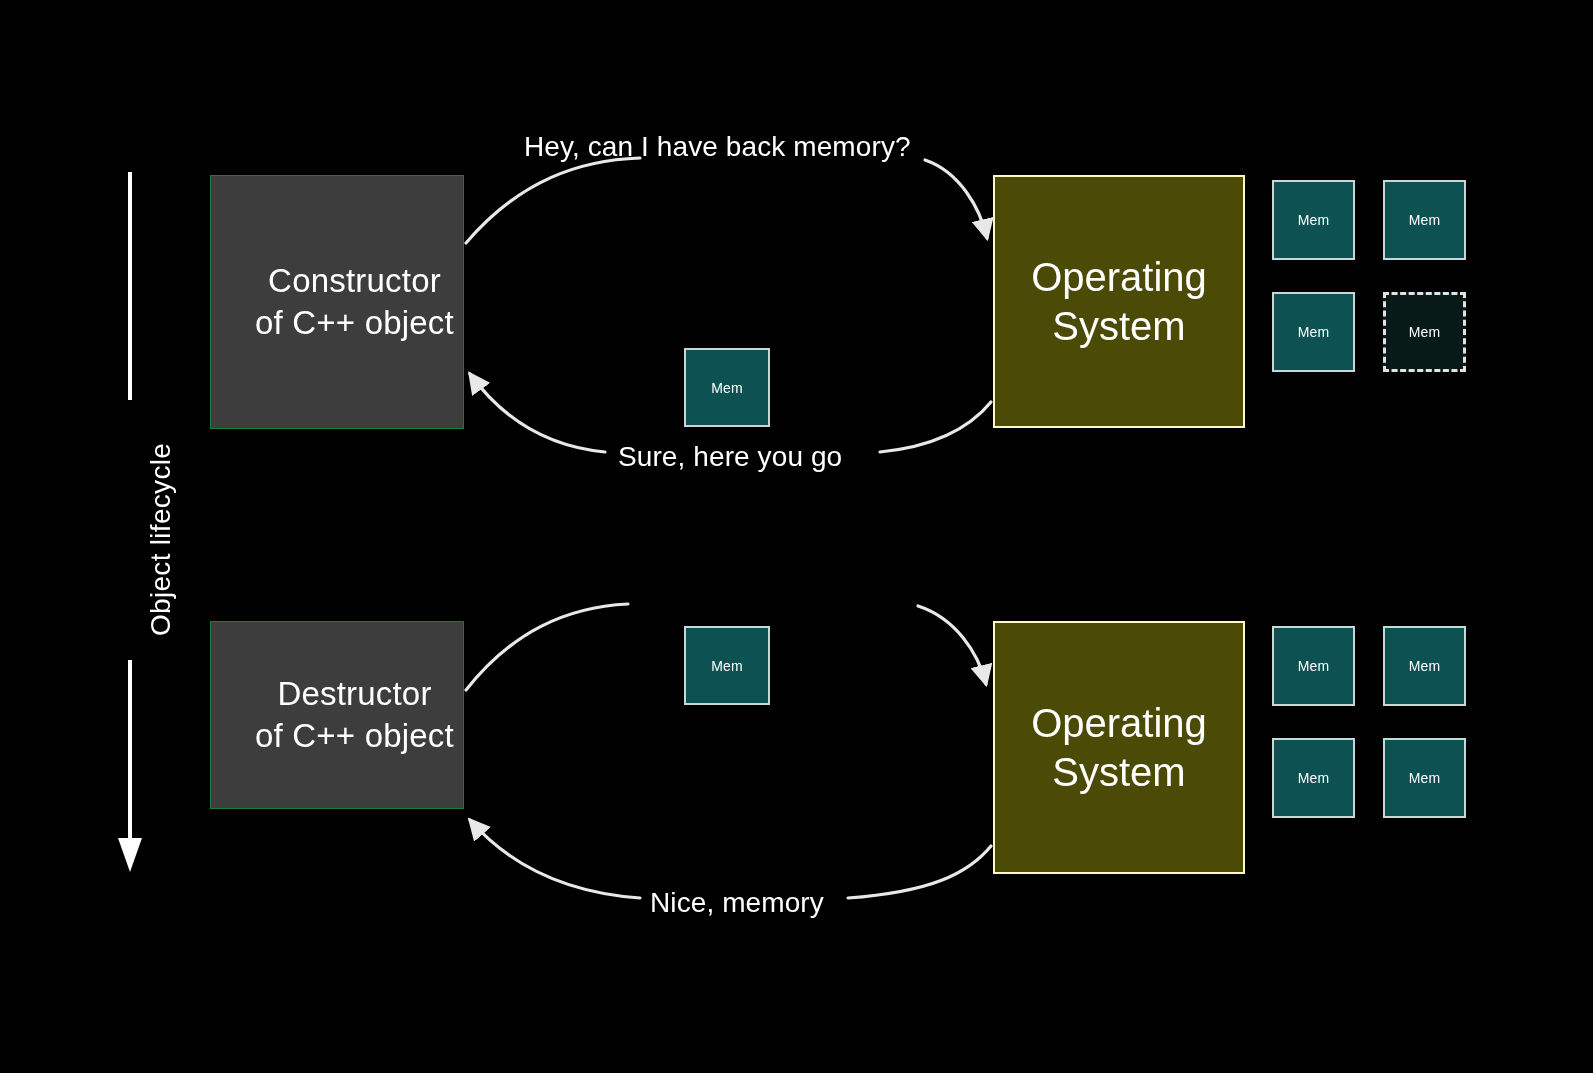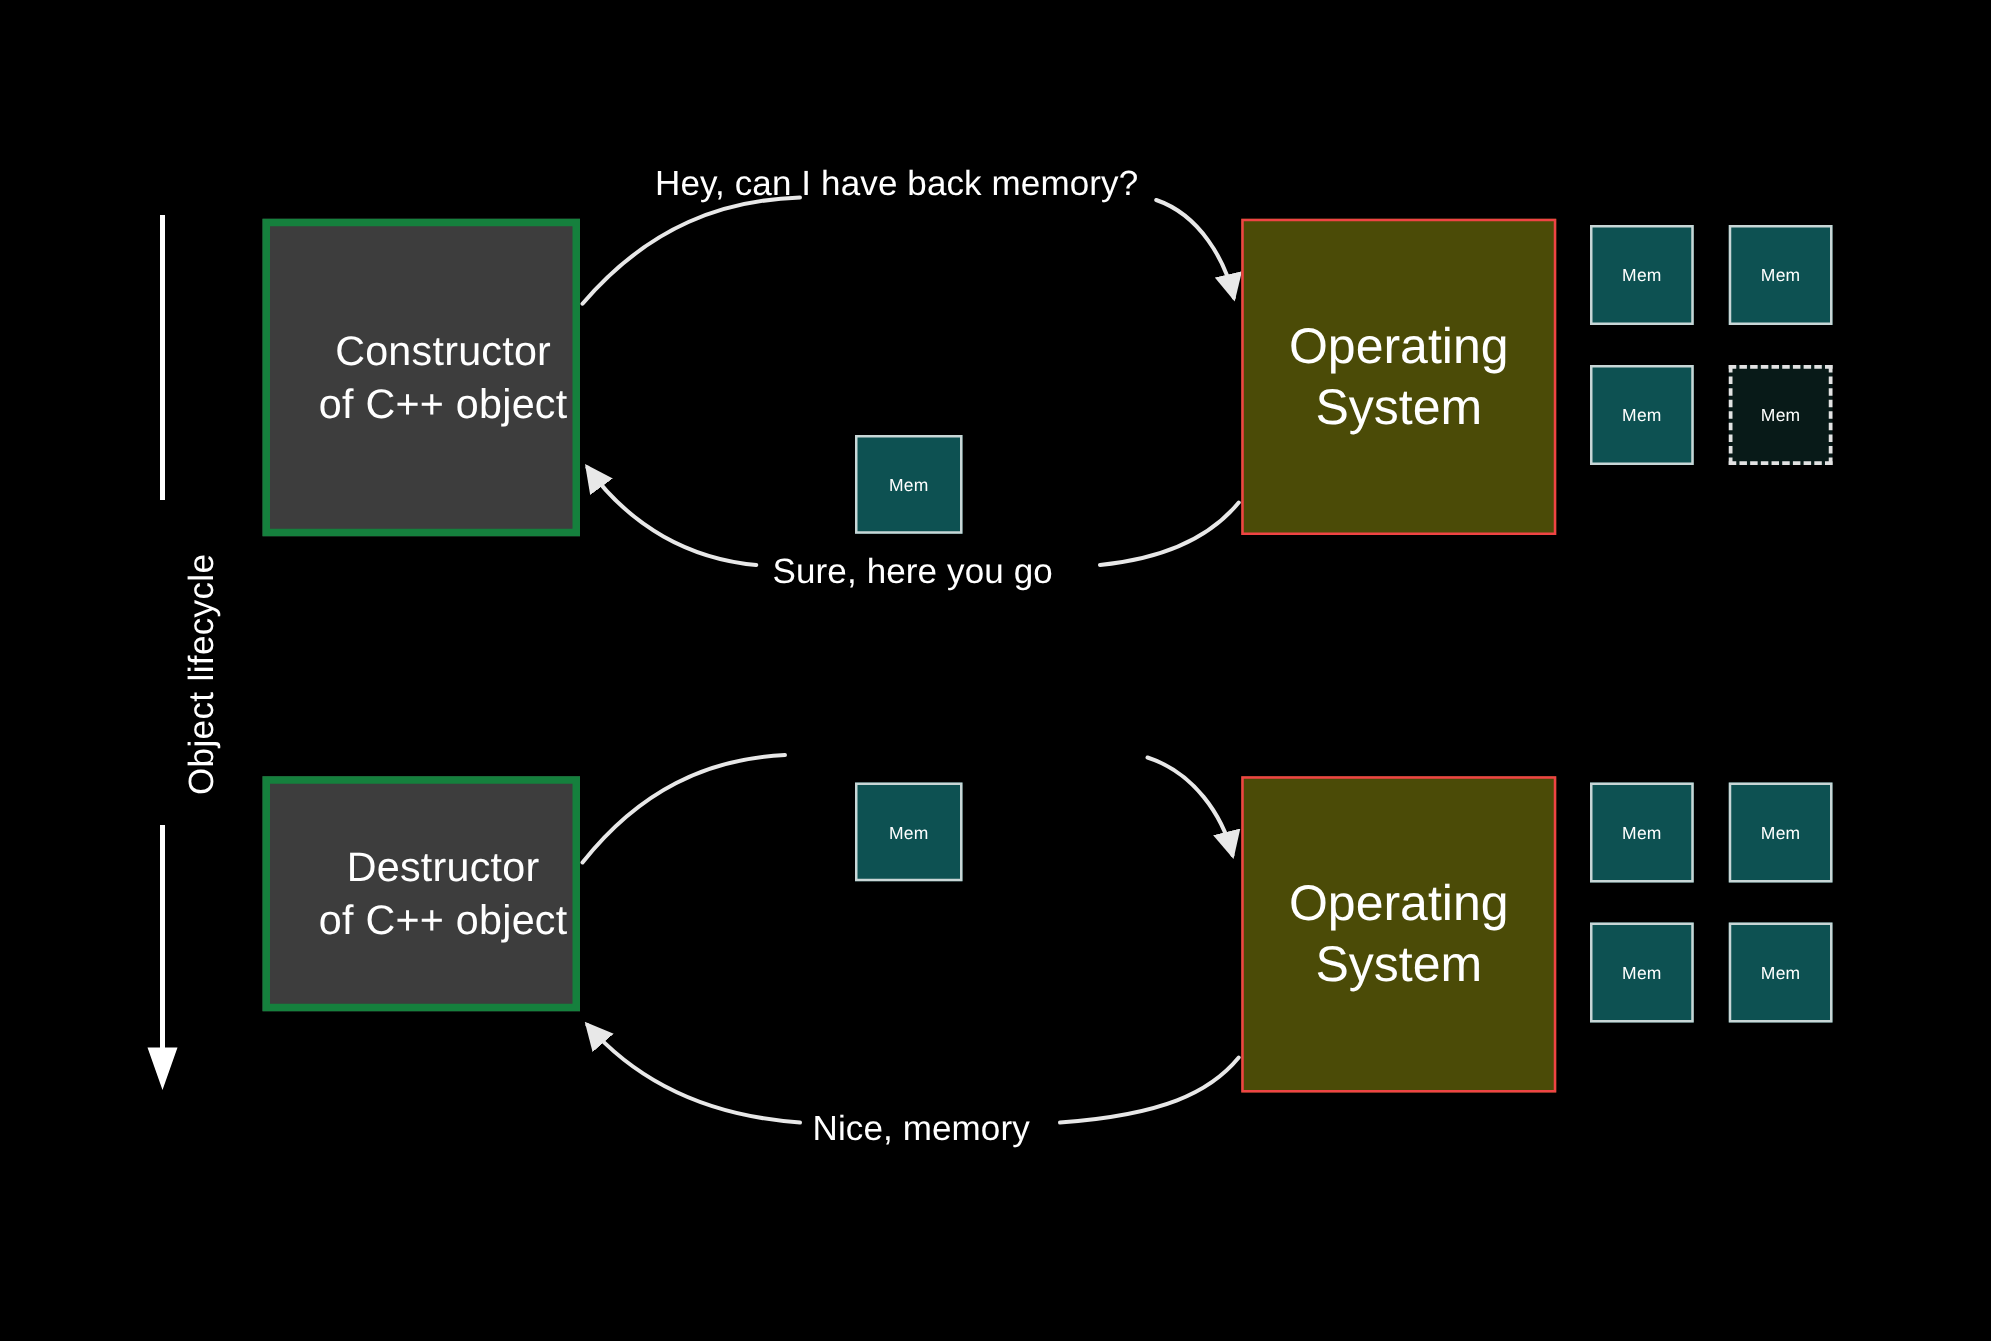--- a/index.html
+++ b/index.html
@@ -15,39 +15,39 @@
     overflow: hidden;
     font-family: "Liberation Sans", sans-serif;
     color: #ffffff;
   }
 
   
   .actor-box {
     position: absolute;
     box-sizing: border-box;
     background: #3d3d3d;
-    border: 6px solid #15803d;
+    border: 1px solid #15803d;
     display: flex;
     align-items: center;
     justify-content: center;
     text-align: center;
     line-height: 1.28;
     font-size: 33px;
     color: #ffffff;
     letter-spacing: 0.2px;
     white-space: pre-line;
     padding-left: 35px;
   }
 
   
   .os-box {
     position: absolute;
     box-sizing: border-box;
     background: #4b4b07;
-    border: 2px solid #ef4444;
+    border: 2px solid #fef9c3;
     display: flex;
     align-items: center;
     justify-content: center;
     text-align: center;
     line-height: 1.22;
     font-size: 40px;
     color: #ffffff;
     white-space: pre-line;
   }
 

